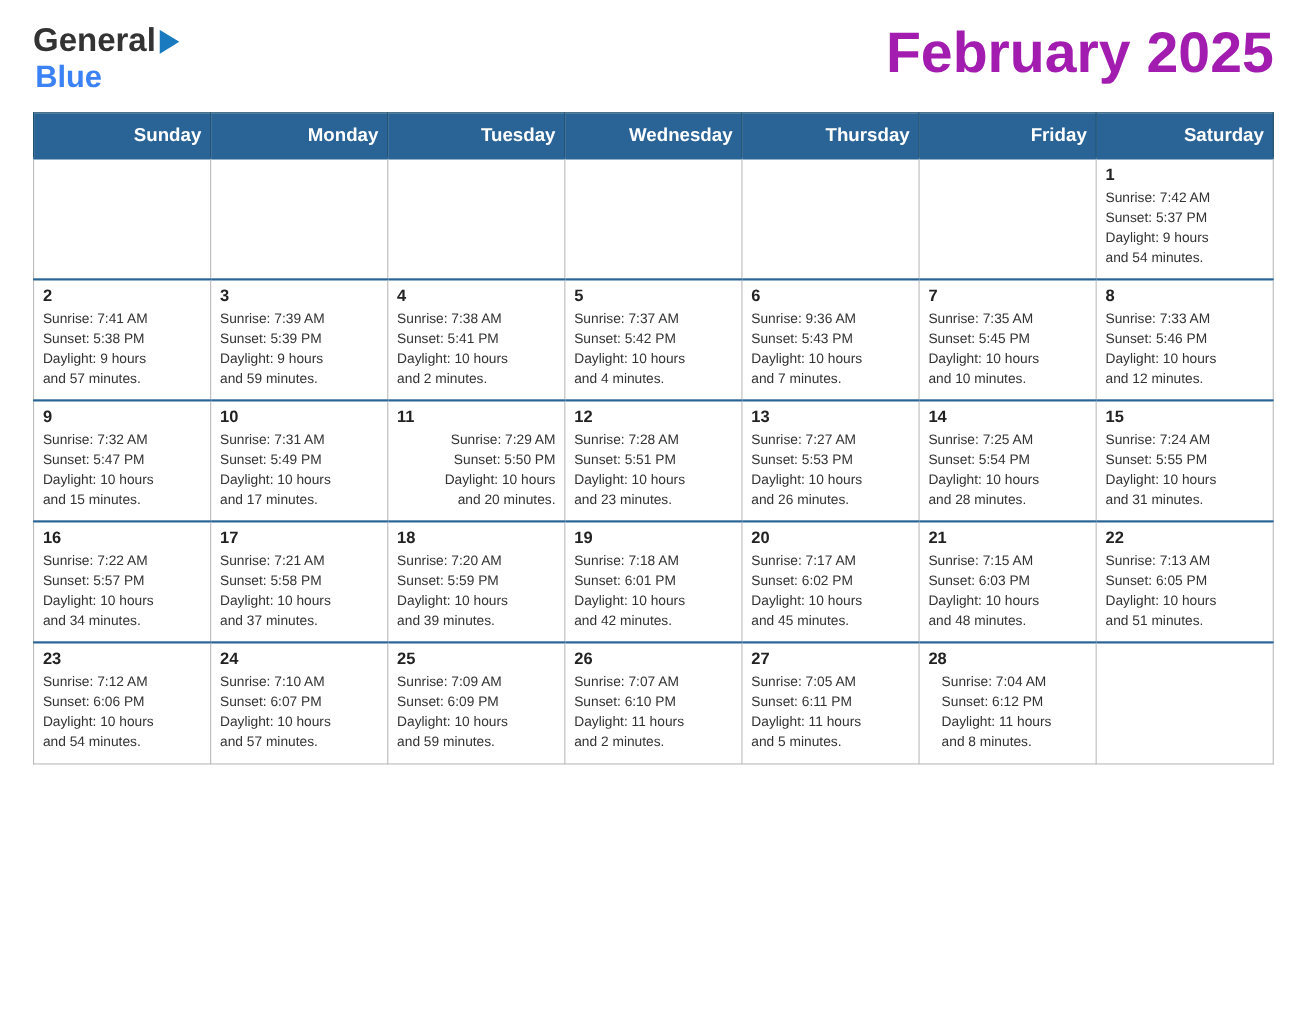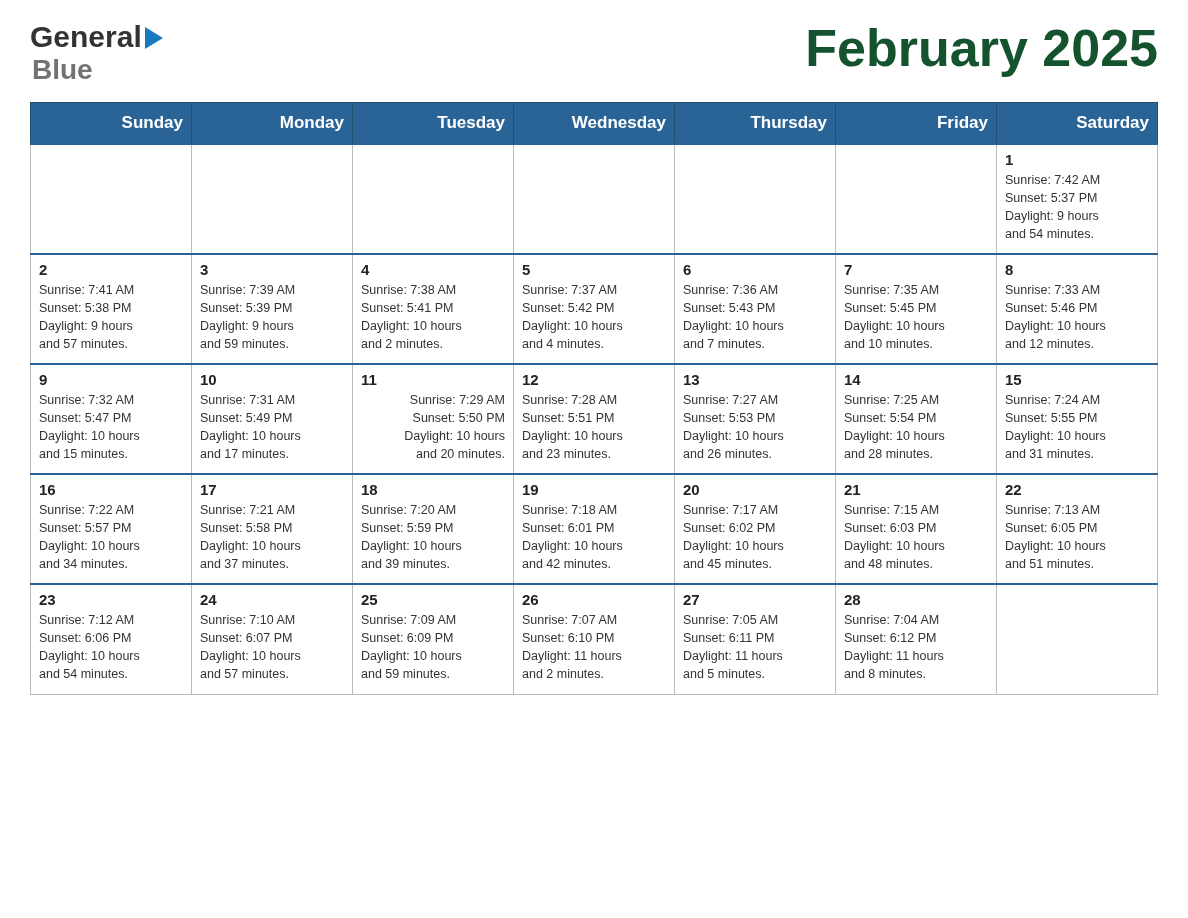--- a/index.html
+++ b/index.html
@@ -20,21 +20,21 @@
       display: flex;
       flex-direction: column;
       align-items: flex-start;
     }
     .title-block {
       text-align: right;
     }
     .month-title {
       font-size: 52px;
       font-weight: bold;
-      color: #14532d;
+      color: #a21caf;
       line-height: 1.1;
     }
     .location {
       font-size: 22px;
       color: #444;
       margin-top: 4px;
     }
     .calendar {
       width: 100%;
       border-collapse: collapse;
@@ -89,21 +89,21 @@
       font-size: 30px;
       font-weight: bold;
       color: #333;
     }
     .logo-arrow-svg {
       display: inline-block;
       margin-left: 3px;
       margin-top: 2px;
     }
     .logo-line2 {
-      color: #737373;
+      color: #3b82f6;
       font-size: 28px;
       font-weight: bold;
       margin-left: 2px;
     }
   </style>
 </head>
 <body>
 
 <div class="header">
   <div class="logo">
@@ -174,21 +174,21 @@
         </td>
         <td>
           <span class="day-num">5</span>
           <div class="day-info" style="white-space: pre-line;">Sunrise: 7:37 AM
 Sunset: 5:42 PM
 Daylight: 10 hours
 and 4 minutes.</div>
         </td>
         <td>
           <span class="day-num">6</span>
-          <div class="day-info" style="white-space: pre-line;">Sunrise: 7:36 AM
+          <div class="day-info" style="white-space: pre-line;">Sunrise: 9:36 AM
 Sunset: 5:43 PM
 Daylight: 10 hours
 and 7 minutes.</div>
         </td>
         <td>
           <span class="day-num">7</span>
           <div class="day-info" style="white-space: pre-line;">Sunrise: 7:35 AM
 Sunset: 5:45 PM
 Daylight: 10 hours
 and 10 minutes.</div>
@@ -334,21 +334,21 @@
         </td>
         <td>
           <span class="day-num">27</span>
           <div class="day-info" style="white-space: pre-line;">Sunrise: 7:05 AM
 Sunset: 6:11 PM
 Daylight: 11 hours
 and 5 minutes.</div>
         </td>
         <td>
           <span class="day-num">28</span>
-          <div class="day-info" style="white-space: pre-line;">Sunrise: 7:04 AM
+          <div class="day-info" style="white-space: pre-line; margin-left: 12px;">Sunrise: 7:04 AM
 Sunset: 6:12 PM
 Daylight: 11 hours
 and 8 minutes.</div>
         </td>
         <td class="empty-cell"></td>
       </tr>
     </tbody>
 </table>
 
 </body></html>

